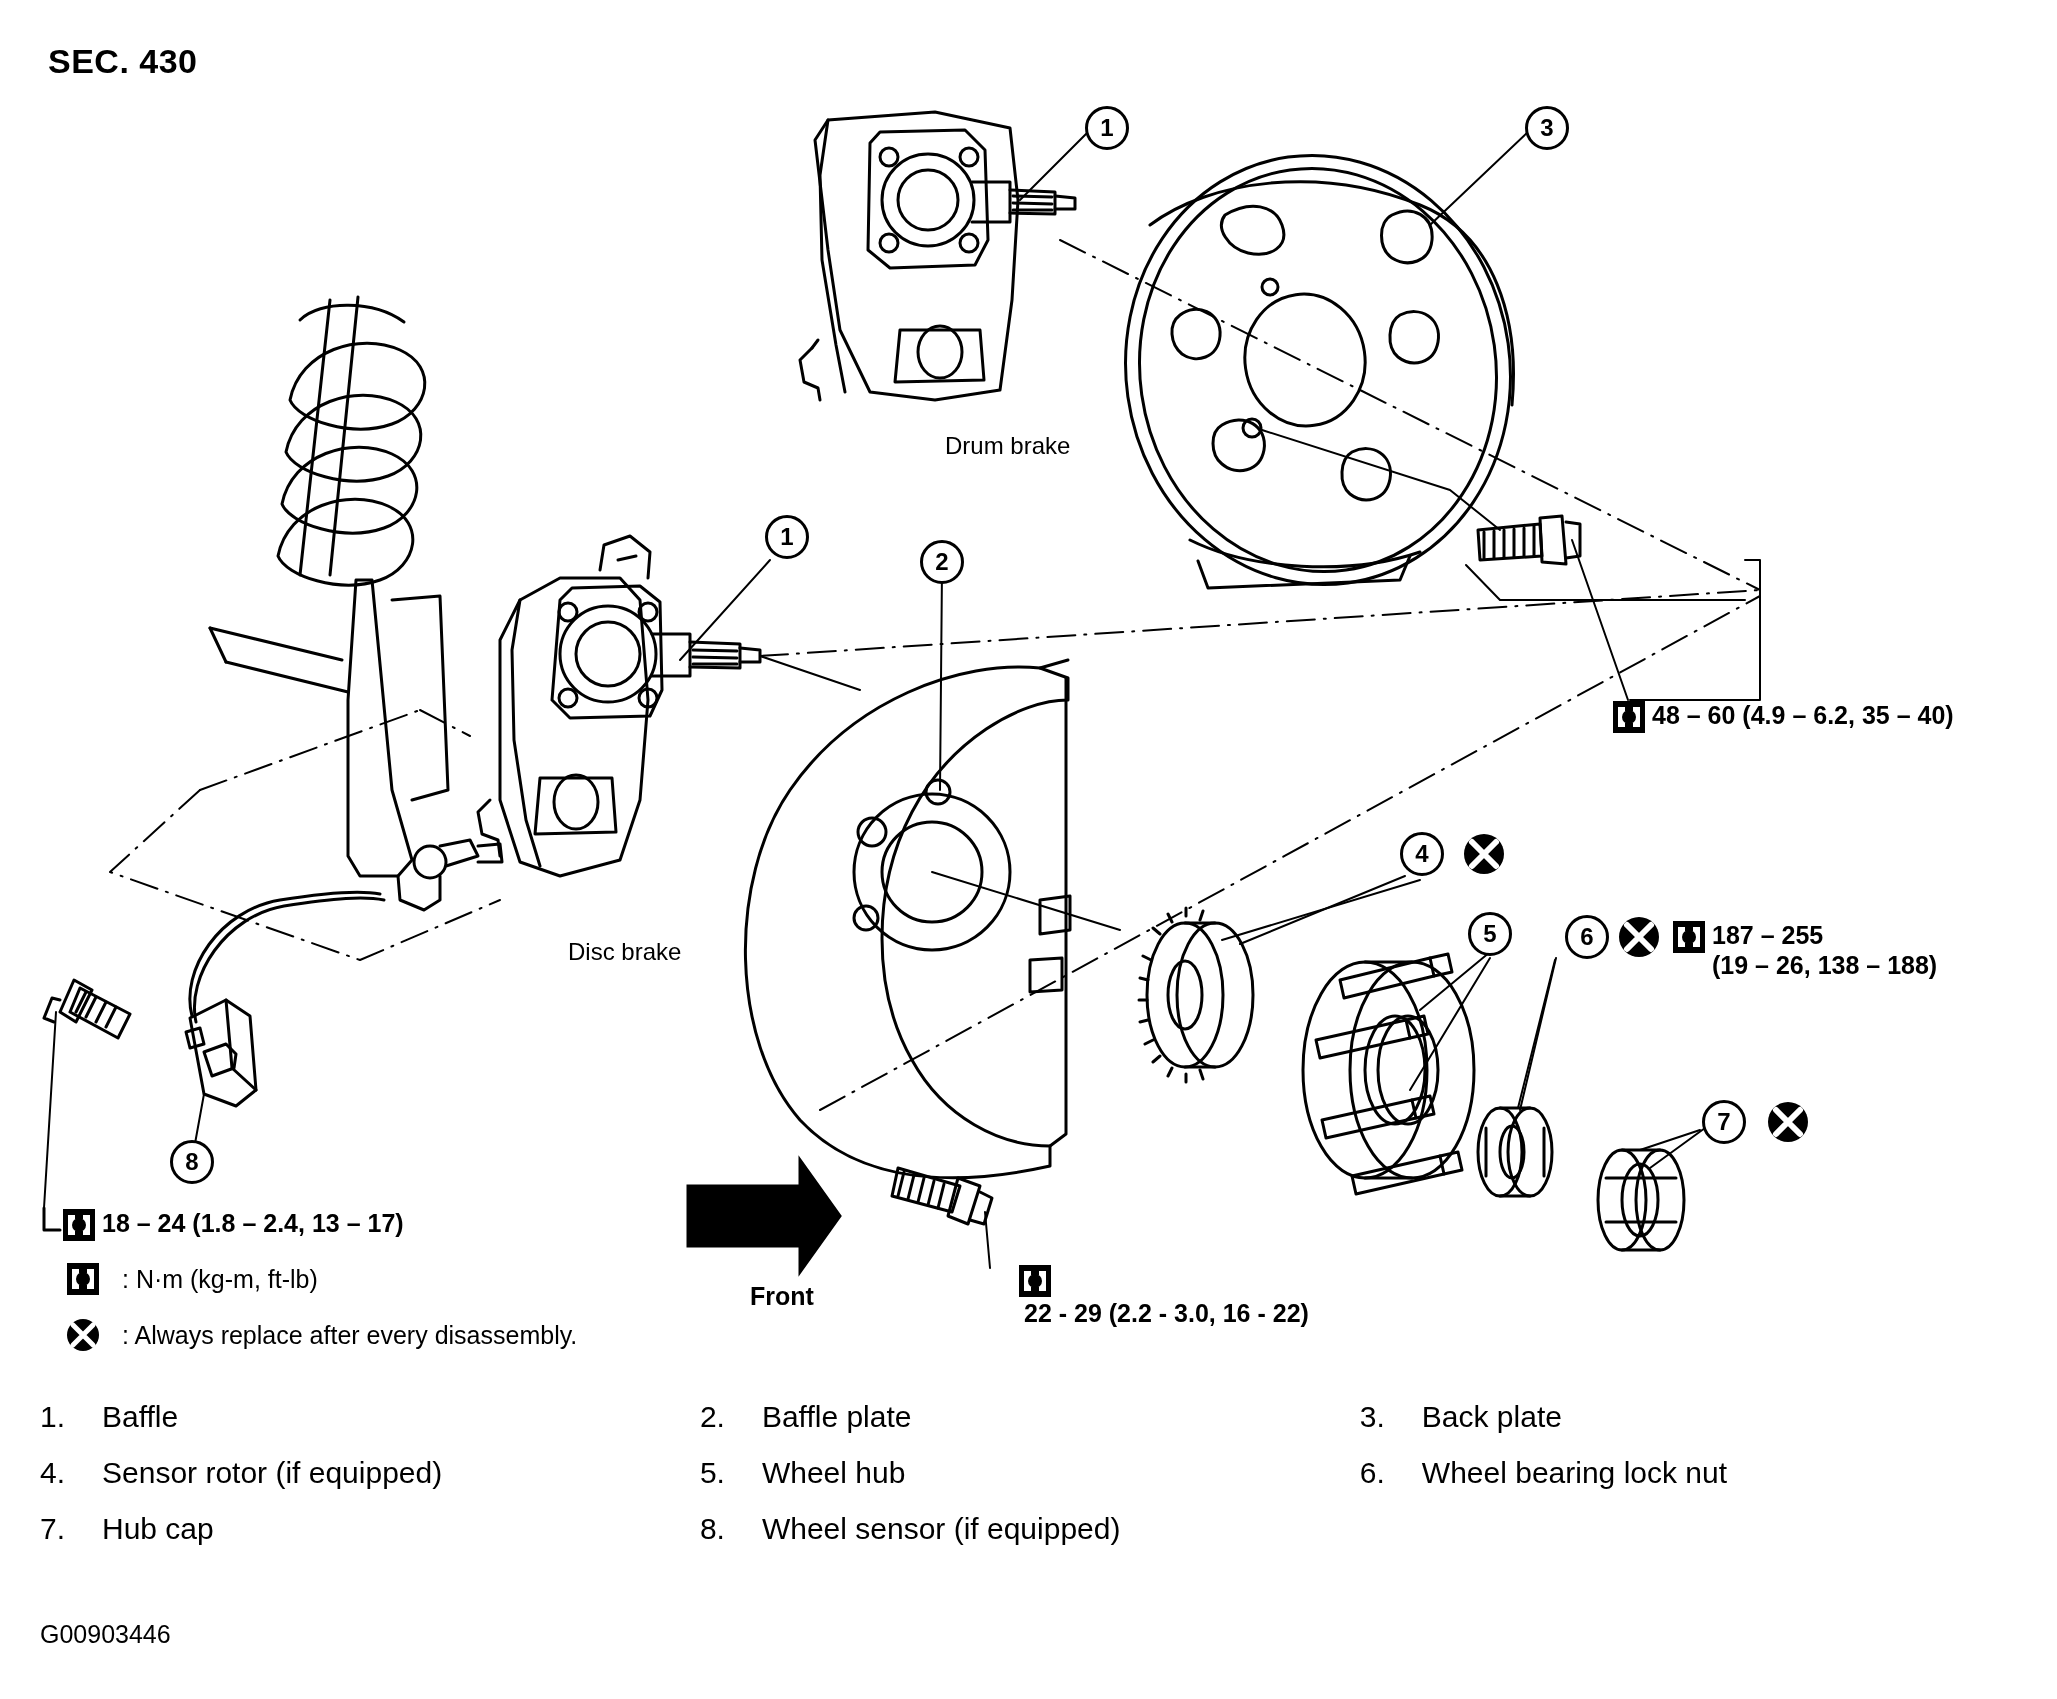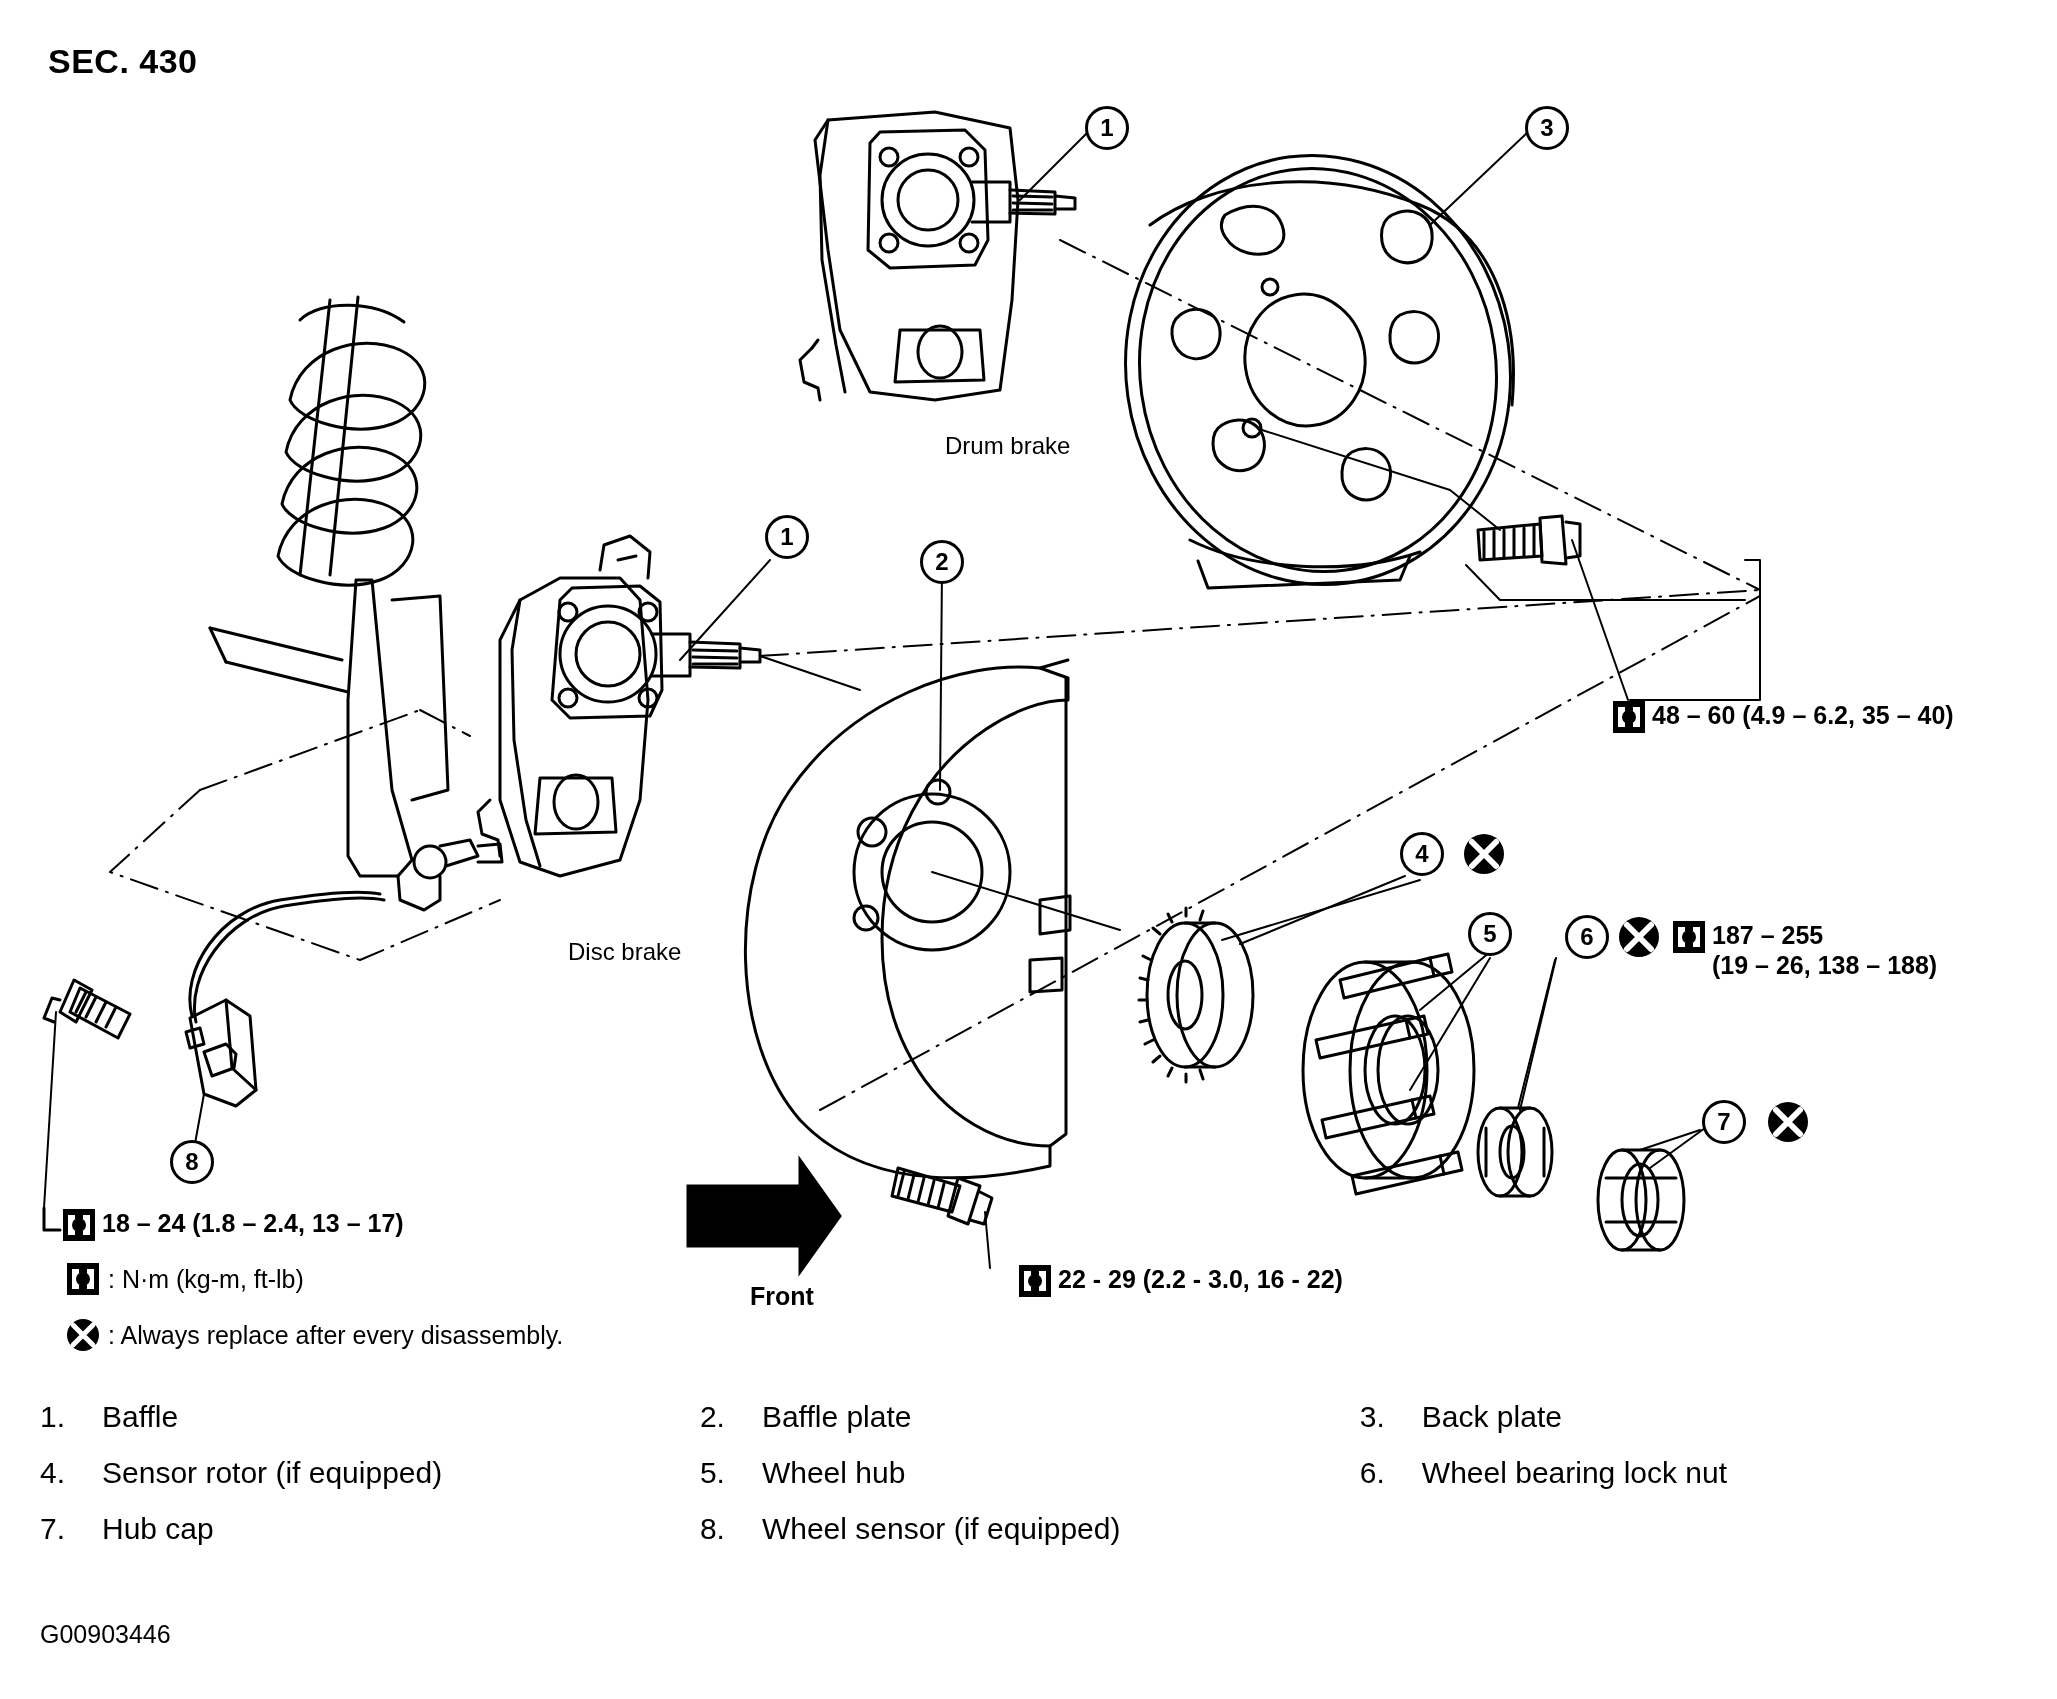--- a/index.html
+++ b/index.html
@@ -80,20 +80,21 @@
     width: 34px;
     height: 34px;
     flex: 0 0 34px;
     position: relative;
   }
   .legend {
     position: absolute;
     display: flex;
     align-items: center;
     white-space: nowrap;
+    gap: 14px;
   }
   .legend-text {
     font-size: 25px;
     margin-left: 8px;
   }
   .parts-list {
     position: absolute;
     left: 40px;
     top: 1400px;
     width: 1980px;
@@ -395,21 +396,21 @@
     <svg class="sym-wrench" viewBox="0 0 34 34">
       <rect x="1" y="1" width="32" height="32" fill="#000"></rect>
       <rect x="6" y="7" width="22" height="20" fill="#fff"></rect>
       <circle cx="17" cy="17" r="7" fill="#000"></circle>
       <rect x="13" y="3" width="8" height="8" fill="#000"></rect>
       <rect x="13" y="23" width="8" height="8" fill="#000"></rect>
     </svg>
     <span class="torque-text">18 – 24 (1.8 – 2.4, 13 – 17)</span>
   </div>
 
-  <div class="torque-row" style="left:1018px; top:1264px;">
+  <div class="torque-row" style="left:1018px; top:1264px;flex-direction:column;">
     <svg class="sym-wrench" viewBox="0 0 34 34">
       <rect x="1" y="1" width="32" height="32" fill="#000"></rect>
       <rect x="6" y="7" width="22" height="20" fill="#fff"></rect>
       <circle cx="17" cy="17" r="7" fill="#000"></circle>
       <rect x="13" y="3" width="8" height="8" fill="#000"></rect>
       <rect x="13" y="23" width="8" height="8" fill="#000"></rect>
     </svg>
     <span class="torque-text">22 - 29 (2.2 - 3.0, 16 - 22)</span>
   </div>
 

